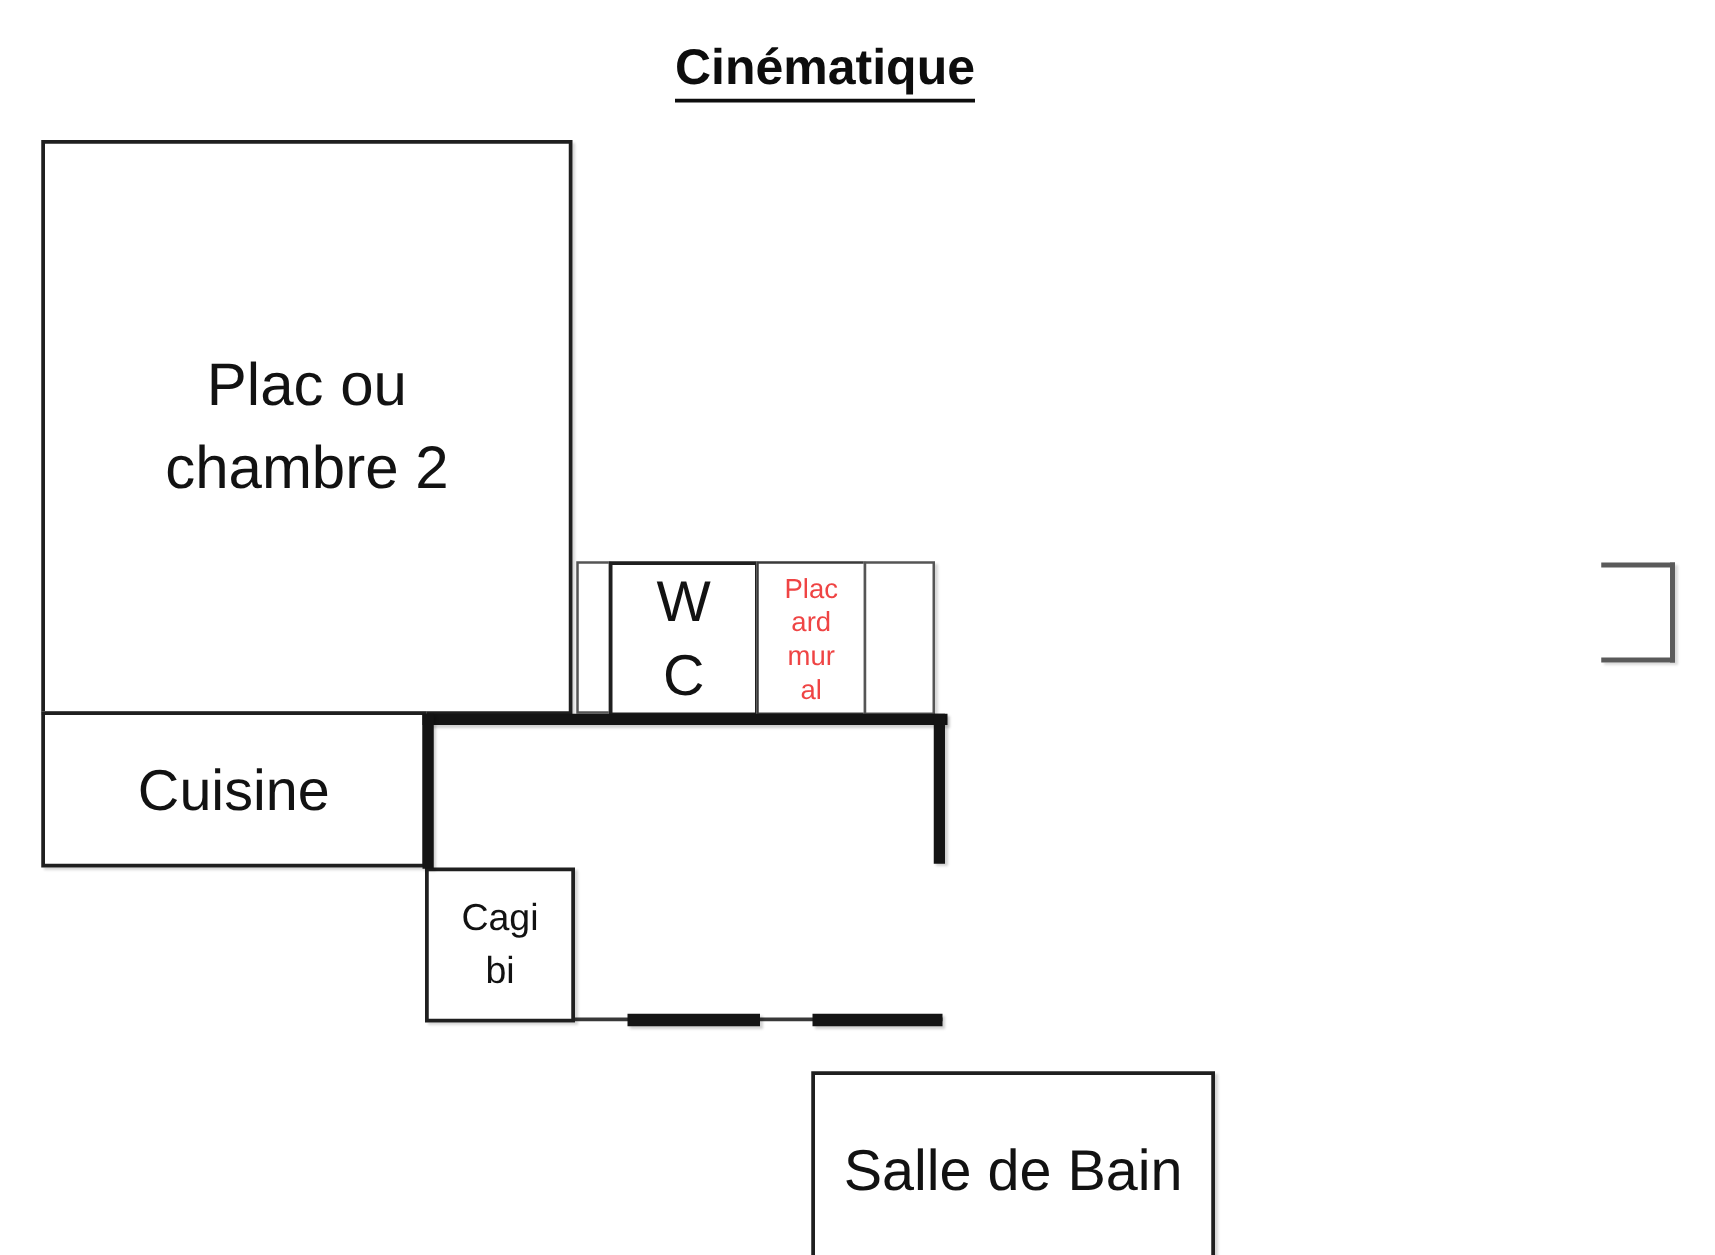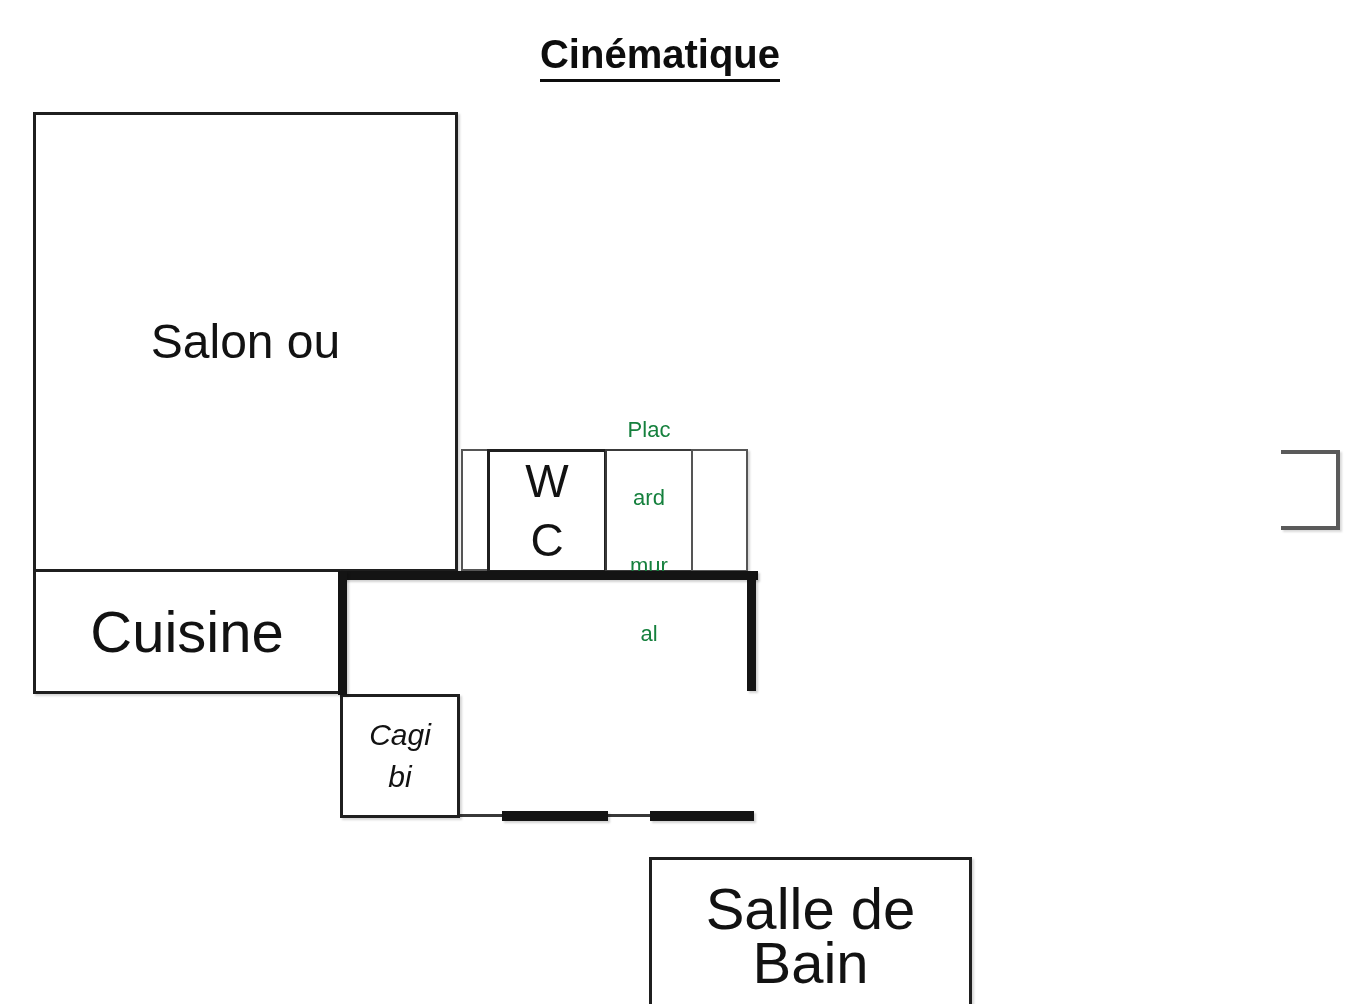--- a/index.html
+++ b/index.html
@@ -11,23 +11,23 @@
     position:absolute;box-sizing:border-box;background:#ffffff;
     border:3px solid #1f1f1f;box-shadow:2px 2px 2px rgba(0,0,0,0.16);
     display:flex;flex-direction:column;align-items:center;justify-content:center;
     text-align:center;z-index:1;
   }
   .thinbox{border-width:2px;border-color:#3a3a3a;}
   .graybox{border-width:2px;border-color:#555555;}
   .wall{position:absolute;background:#141414;z-index:3;box-shadow:2px 2px 2px rgba(0,0,0,0.18);}
   .thinline{position:absolute;background:#383838;z-index:2;}
   .room-label-lg{font-size:48px;line-height:66px;color:#121212;}
-  .room-label-md{font-size:58px;line-height:54px;color:#121212;}
+  .room-label-md{font-size:46px;line-height:54px;color:#121212;}
   .room-label-sm{font-size:30px;line-height:42px;color:#121212;}
-  .room-label-xs{font-size:22px;line-height:27px;color:#15803d;margin-top:41px;}
+  .room-label-xs{font-size:22px;line-height:27px;color:#ef4444;}
   .wc-label{font-size:46px;line-height:59px;color:#121212;}
   #title{
     position:absolute;left:450px;top:32px;width:420px;text-align:center;z-index:4;
   }
   #title span{
     font-size:40px;font-weight:bold;color:#0d0d0d;
     border-bottom:3px solid #0d0d0d;padding-bottom:3px;letter-spacing:0px;
   }
   #entree-label{
     position:absolute;left:400px;top:620px;width:320px;text-align:center;
@@ -39,21 +39,22 @@
 </head>
 <body>
 
 <div id="canvas">
 
   <div id="title">
     <span>Cinématique</span>
   </div>
 
   <div class="box" style="left:33px;top:112px;width:425px;height:460px;">
-    <div class="room-label-lg">Salon ou</div>
+    <div class="room-label-lg">Plac ou</div>
+    <div class="room-label-lg">chambre 2</div>
   </div>
 
   <div class="box" style="left:33px;top:569px;width:308px;height:125px;">
     <div class="room-label-md">Cuisine</div>
   </div>
 
   <div class="box graybox" style="left:461px;top:449px;width:28px;height:122px;"></div>
 
   <div class="box" style="left:487px;top:449px;width:120px;height:124px;">
     <div class="wc-label">W</div>
@@ -73,21 +74,21 @@
   <div class="box" id="notch" style="left:1281px;top:450px;width:59px;height:80px;"></div>
 
   <div class="wall" style="left:338px;top:571px;width:420px;height:9px;"></div>
   <div class="wall" style="left:338px;top:571px;width:9px;height:124px;"></div>
   <div class="wall" style="left:747px;top:571px;width:9px;height:120px;"></div>
   <div class="thinline" style="left:458px;top:814px;width:296px;height:3px;"></div>
   <div class="wall" style="left:502px;top:811px;width:106px;height:10px;"></div>
   <div class="wall" style="left:650px;top:811px;width:104px;height:10px;"></div>
 
 
-  <div class="box overlay" style="left:340px;top:694px;width:120px;height:124px;font-style:italic;">
+  <div class="box overlay" style="left:340px;top:694px;width:120px;height:124px;">
     <div class="room-label-sm">Cagi</div>
     <div class="room-label-sm">bi</div>
   </div>
 
   <div class="box overlay" style="left:649px;top:857px;width:323px;height:157px;">
     <div class="room-label-md">Salle de Bain</div>
   </div>
 
 </div>
 

